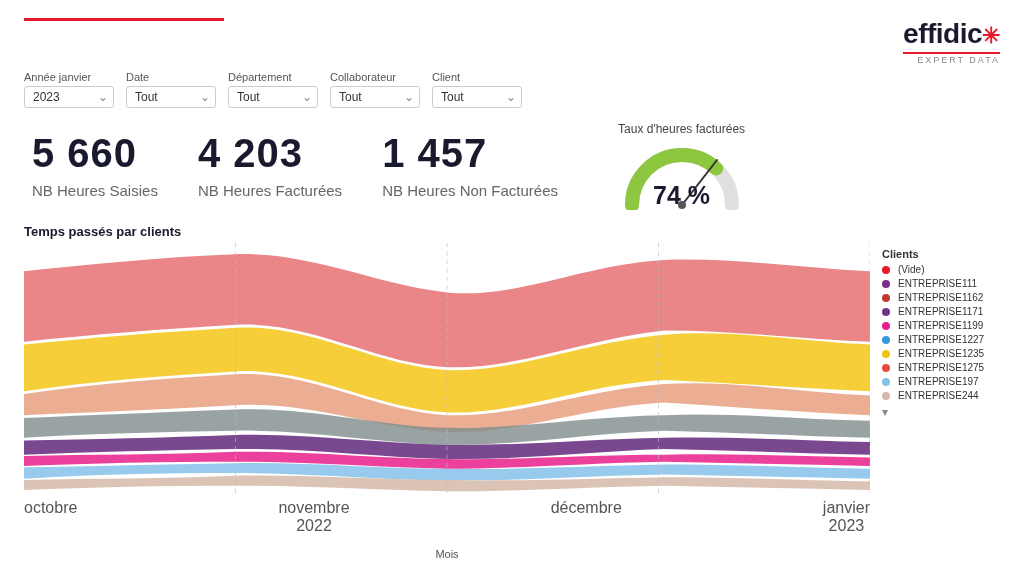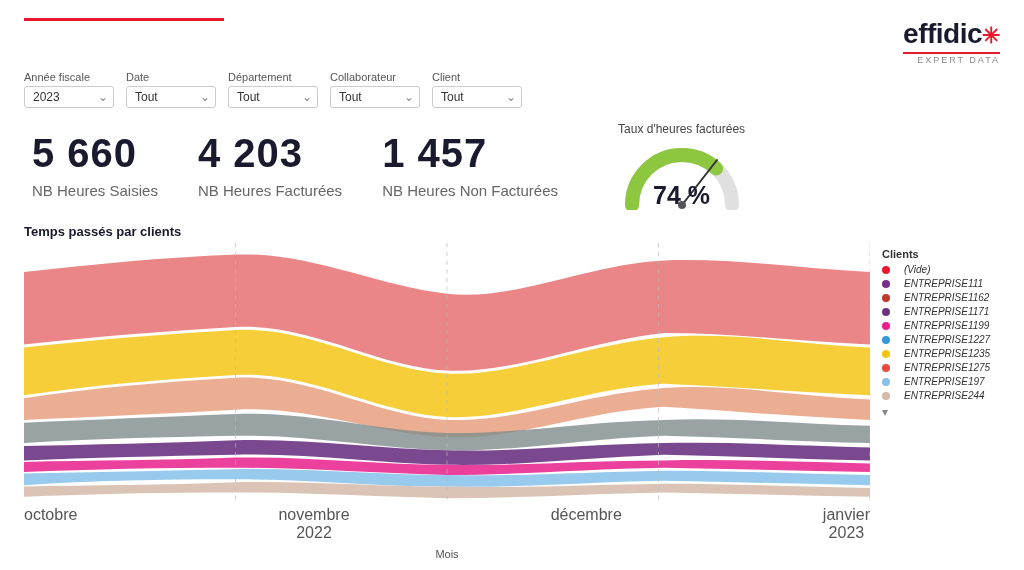--- a/index.html
+++ b/index.html
@@ -195,43 +195,42 @@
       display: flex;
       flex-direction: column;
       align-items: center;
       font-size: 16px;
       color: #555;
     }
     .chart-x-title {
       text-align: center;
       font-size: 11px;
       color: #555;
-      margin-top: 6px;
+      margin-top: 13px;
     }
     
     .legend-area {
       width: 130px;
       padding-left: 12px;
       padding-top: 24px;
       flex-shrink: 0;
     }
     .legend-title {
       font-size: 11px;
       font-weight: 600;
       color: #333;
       margin-bottom: 4px;
     }
     .legend-item {
       display: flex;
       align-items: center;
-      gap: 14px;
+      gap: 8px;
       font-size: 10px;
       color: #333;
       margin-bottom: 3px;
-      font-style: italic;
     }
     .legend-dot {
       width: 8px;
       height: 8px;
       border-radius: 50%;
       flex-shrink: 0;
     }
     .legend-more {
       margin-top: 4px;
       font-size: 12px;
@@ -254,21 +253,21 @@
           <span>effidic</span><span class="logo-asterisk">✳</span>
         </span>
       </div>
       <div class="logo-line"></div>
       <div class="logo-sub">EXPERT DATA</div>
     </div>
   </div>
 
   <div class="filters-row">
   <div class="filter-group">
-        <div class="filter-label">Année fiscale</div>
+        <div class="filter-label">Année janvier</div>
         <div class="filter-wrapper"><select class="filter-select"><option value="2022">2022</option><option value="2023" selected="">2023</option><option value="2024">2024</option></select></div>
       </div>
       <div class="filter-group">
         <div class="filter-label">Date</div>
         <div class="filter-wrapper"><select class="filter-select"><option value="Tout">Tout</option></select></div>
       </div>
       <div class="filter-group">
         <div class="filter-label">Département</div>
         <div class="filter-wrapper"><select class="filter-select"><option value="Tout">Tout</option></select></div>
       </div>

